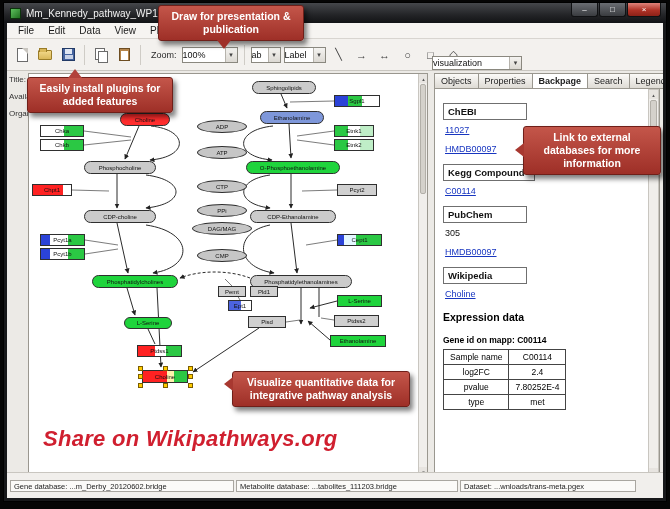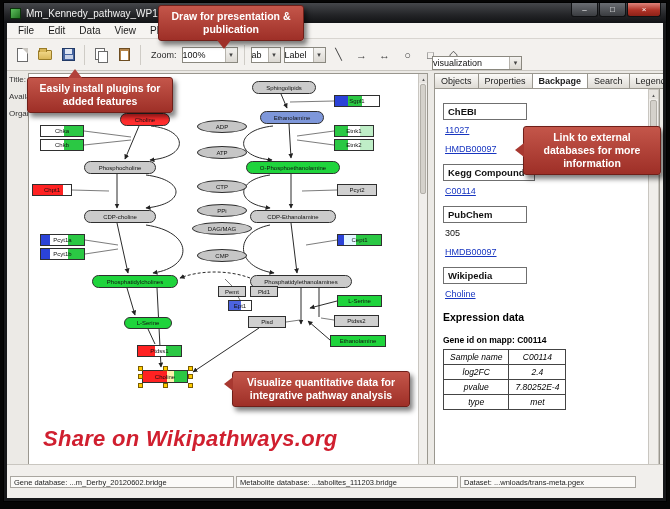--- a/index.html
+++ b/index.html
@@ -93,28 +93,28 @@
   .tab { font-size:9px; color:#222; padding:2px 6px 9px; background:linear-gradient(#fbfaf8,#dedbd5); border:1px solid #9a978f; border-left:none; cursor:pointer; }
   .tab:first-child { border-left:1px solid #9a978f; }
   .tab.active { background:#fff; border-bottom-color:#fff; font-weight:bold; }
   .panel-body { position:absolute; left:3px; top:17px; right:3px; bottom:3px; background:#fff; border:1px solid #9a978f; padding:8px 18px 6px 8px; overflow:hidden; }
   .bp-header { border:1px solid #6f6f6f; background:#fff; width:84px; font-size:9.5px; font-weight:bold; color:#111; padding:2px 4px; margin-top:6px; }
   .bp-header.wide { width:92px; }
   .bp-value { font-size:9px; color:#111; padding:5px 2px 4px; }
   .link { color:#1836c0; text-decoration:underline; cursor:pointer; }
   .exp-title { font-size:10.5px; font-weight:bold; margin-top:8px; }
   .geneid { font-size:8.5px; font-weight:bold; margin:12px 0 4px; }
-  table.exp { border-collapse:collapse; margin-top:2px;font-style:italic; }
+  table.exp { border-collapse:collapse; margin-top:2px; }
   table.exp td { border:1px solid #444; font-size:8.5px; padding:2px 6px; text-align:center; min-width:56px; background:#fff; }
   .panel-sb { position:absolute; right:4px; top:18px; bottom:4px; width:11px; background:#f0eeeb; border:1px solid #c9c6c0; }
   .panel-sb .sb-btn { width:9px; }
   .viz-combo { position:absolute; left:425px; top:33px; width:90px; height:14px; z-index:3; }
 
   
-  .statusbar { position:absolute; left:0; bottom:0; right:0; height:34px; background:#f1efec; border-top:1px solid #c9c6c0;
+  .statusbar { position:absolute; left:0; bottom:0; right:0; height:26px; background:#f1efec; border-top:1px solid #c9c6c0;
     display:flex; align-items:center; gap:2px; padding:0 3px; }
   .status-field { border:1px solid #a9a6a0; background:#fbfaf8; font-size:7.5px; color:#222; padding:1px 3px;
     white-space:nowrap; overflow:hidden; height:12px; }
 
   
   .callout { position:absolute; z-index:50; background:linear-gradient(#c4564a,#9e2f27); border:1px solid #6f1f19; border-radius:3px;
     color:#fff; font-size:10.5px; font-weight:bold; text-align:center; padding:4px 6px; box-shadow:3px 4px 5px rgba(0,0,0,0.5); line-height:1.25; }
   .callout .tri { position:absolute; width:0; height:0; }
   .tri-down { border-left:7px solid transparent; border-right:7px solid transparent; border-top:9px solid #9e2f27; bottom:-9px; }
   .tri-up { border-left:7px solid transparent; border-right:7px solid transparent; border-bottom:9px solid #b2423a; top:-9px; }

